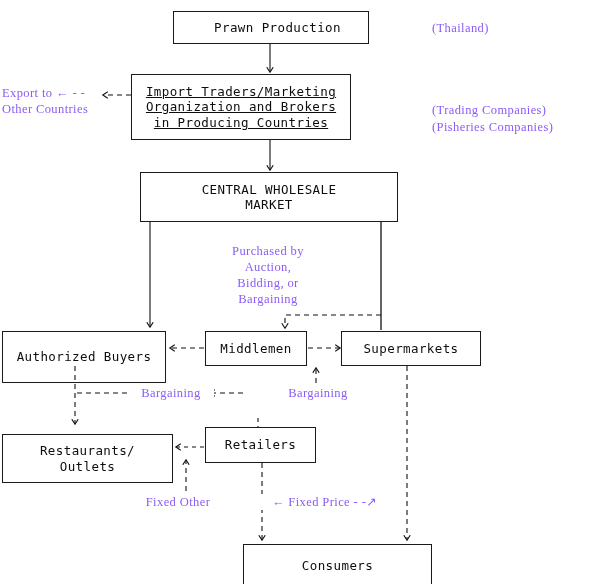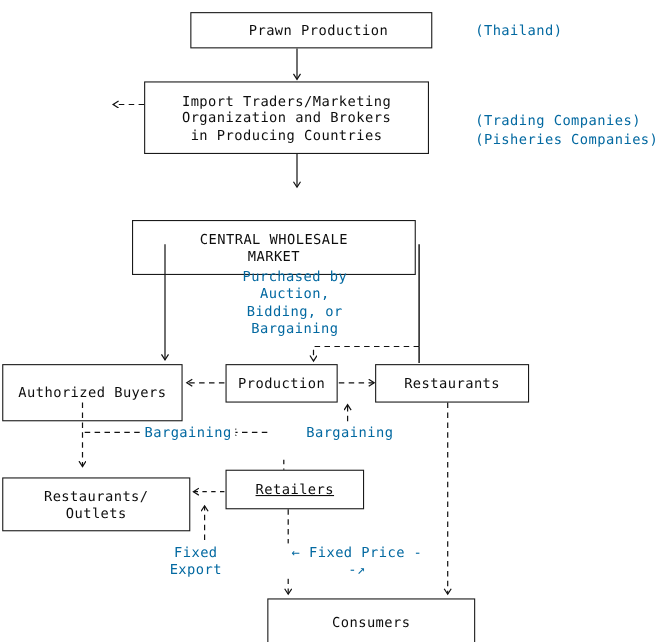--- a/index.html
+++ b/index.html
@@ -37,26 +37,27 @@
     line-height: 15.5px;
     letter-spacing: 0.4px;
     white-space: pre-line;
   }
   .node.dotty {
     border-style: solid;
     border-color: #1a1a1a;
   }
   .freetext {
     position: absolute;
-    color: #0369a1;
+    color: #8b5cf6;
     font-size: 12.5px;
     line-height: 16px;
     letter-spacing: 0.4px;
     white-space: pre-line;
     text-align: center;
+    font-family: Liberation Serif, serif;
   }
   .freetext.left {
     text-align: left;
   }
   .freetext.bg {
     background: #ffffff;
     padding: 0 2px;
   }
 </style>
 </head>
@@ -125,55 +126,57 @@
     <g>
       <path d="M204,447 L176,447" fill="none" stroke="#111111" stroke-width="1.1" stroke-dasharray="4,4" marker-end="url(#ah)"></path>
       <path d="M186,500 L186,460" fill="none" stroke="#111111" stroke-width="1.1" stroke-dasharray="5,4" marker-end="url(#ah)"></path>
     </g>
 
     <g>
       <path d="M258,418 L258,427" fill="none" stroke="#111111" stroke-width="1.1" stroke-dasharray="4,4"></path>
     </g>
   </svg>
 
-  <div class="node dotty" style="left:173px; top:11px; width:220px; height:33px;padding-left:13px;">Prawn Production</div>
+  <div class="node dotty" style="left:173px; top:11px; width:196px; height:33px;padding-left:13px;">Prawn Production</div>
 
-  <div class="node dotty" style="left:131px; top:74px; width:259px; height:66px;">Import Traders/Marketing
+  <div class="node dotty" style="left:131px; top:74px; width:220px; height:66px;text-decoration:underline;">Import Traders/Marketing
 Organization and Brokers
 in Producing Countries</div>
 
-  <div class="node dotty" style="left:120px; top:172px; width:258px; height:50px;margin-top:28px;">CENTRAL WHOLESALE
+  <div class="node dotty" style="left:140px; top:172px; width:258px; height:50px;">CENTRAL WHOLESALE
 MARKET</div>
 
   <div class="node dotty" style="left:2px; top:331px; width:164px; height:52px;">Authorized Buyers</div>
 
-  <div class="node dotty" style="left:205px; top:331px; width:102px; height:35px;">Production</div>
+  <div class="node dotty" style="left:205px; top:331px; width:102px; height:35px;">Middlemen</div>
 
-  <div class="node dotty" style="left:341px; top:331px; width:140px; height:35px;">Restaurants</div>
+  <div class="node dotty" style="left:341px; top:331px; width:140px; height:35px;">Supermarkets</div>
 
   <div class="node dotty" style="left:2px; top:434px; width:171px; height:49px;">Restaurants/
 Outlets</div>
 
-  <div class="node dotty" style="left:205px; top:427px; width:126px; height:36px;text-decoration:underline;">Retailers</div>
+  <div class="node dotty" style="left:205px; top:427px; width:111px; height:36px;">Retailers</div>
 
   <div class="node dotty" style="left:243px; top:544px; width:189px; height:44px;">Consumers</div>
 
   <div class="freetext left" style="left:432px; top:20px; width:150px;">(Thailand)</div>
 
   <div class="freetext left" style="left:432px; top:102px; width:170px;">(Trading Companies)</div>
 
   <div class="freetext left" style="left:432px; top:119px; width:175px;">(Pisheries Companies)</div>
 
+  <div class="freetext left" style="left:2px; top:85px; width:130px;">Export to ← - -
+Other Countries</div>
 
   <div class="freetext" style="left:203px; top:243px; width:130px;">Purchased by
 Auction,
 Bidding, or
 Bargaining</div>
 
   <div class="freetext bg" style="left:128px; top:385px; width:82px;">Bargaining</div>
 
   <div class="freetext bg" style="left:275px; top:385px; width:82px;">Bargaining</div>
 
-  <div class="freetext bg" style="left:131px; top:494px; width:90px;">Fixed Export</div>
+  <div class="freetext bg" style="left:131px; top:494px; width:90px;">Fixed Other</div>
 
   <div class="freetext bg" style="left:260px; top:494px; width:125px;text-align:center;">← Fixed Price - -↗</div>
 
 </div>
 
 </body></html>

